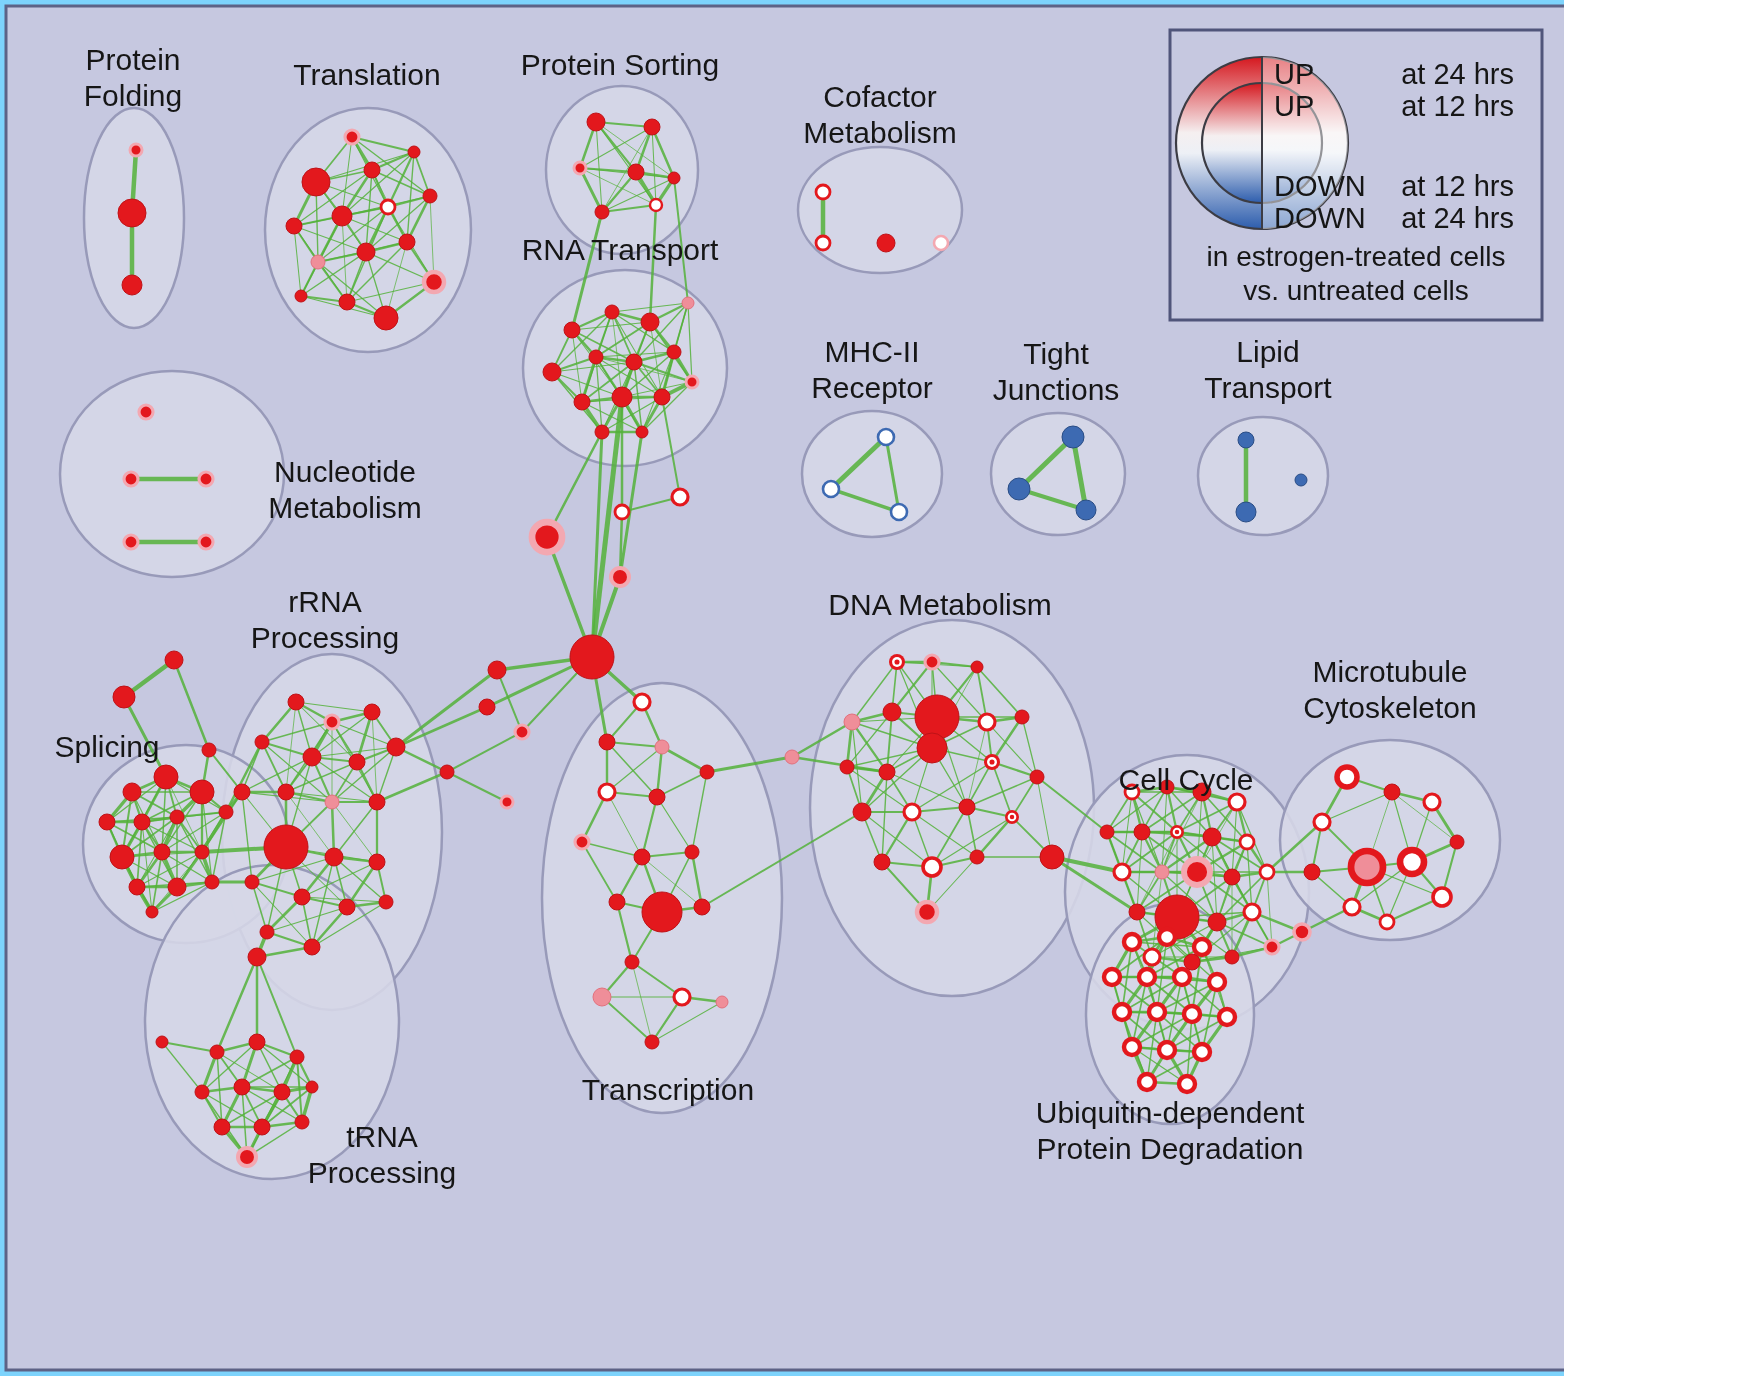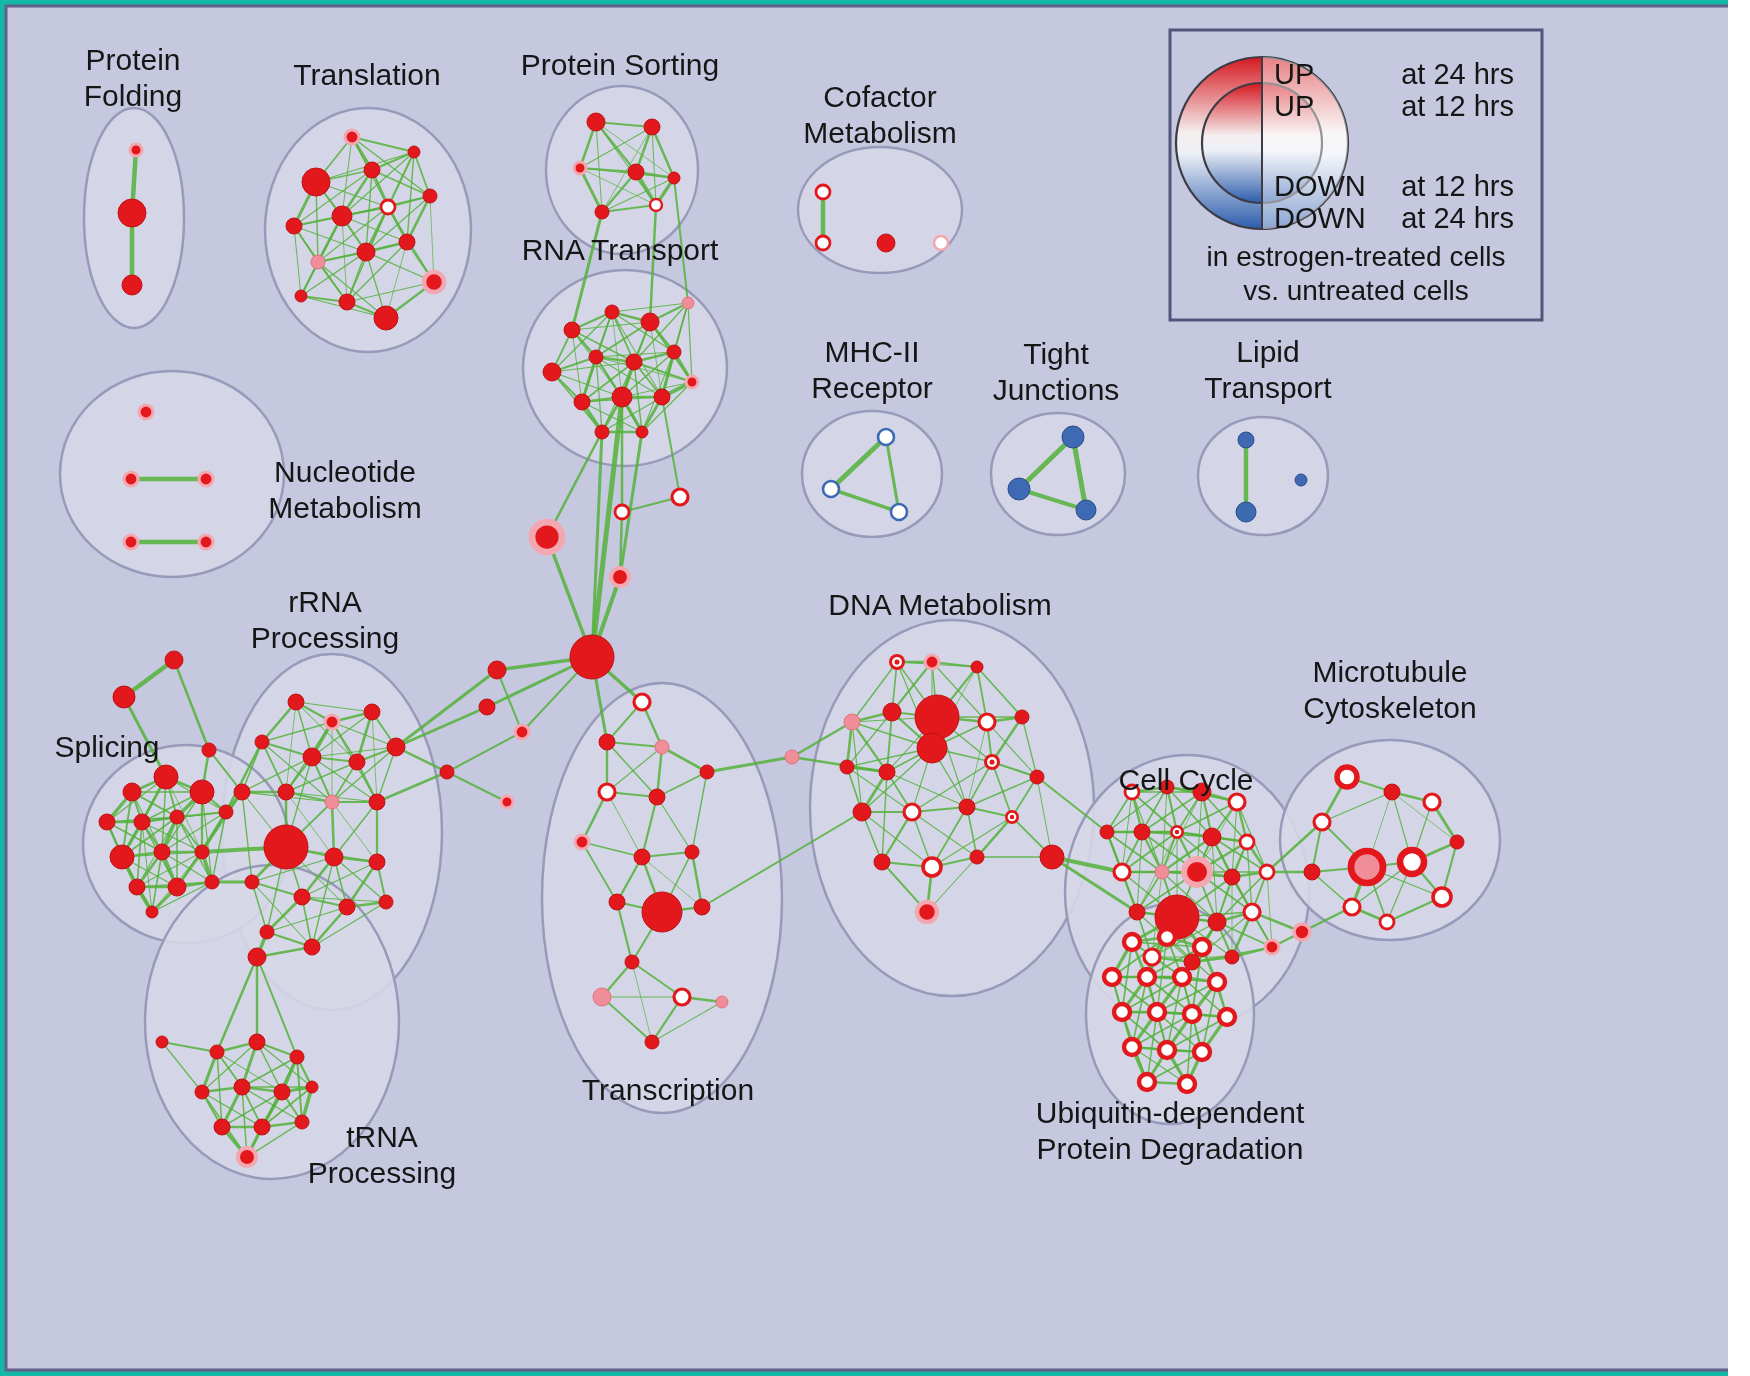--- a/index.html
+++ b/index.html
@@ -1,17 +1,17 @@
 <!DOCTYPE html>
 <html><head>
 <meta charset="utf-8">
 <title>Figure</title>
 <style>
   html,body{margin:0;padding:0;background:#ffffff;}
-  #page{width:1728px;height:1376px;position:relative;background:#14b8a6;overflow:hidden;}
+  #page{width:1564px;height:1376px;position:relative;background:#7dd3fc;overflow:hidden;}
   svg{display:block;}
   text,tspan{font-family:"Liberation Sans",sans-serif;}
 </style>
 </head>
 <body>
 
 <div id="page">
   <svg id="net" width="1750" height="1376" viewBox="0 0 1750 1376" xmlns="http://www.w3.org/2000/svg">
       <rect x="6" y="6" width="1738" height="1364" fill="#c6c8e0" stroke="#5d6286" stroke-width="3"></rect>
       <g>

